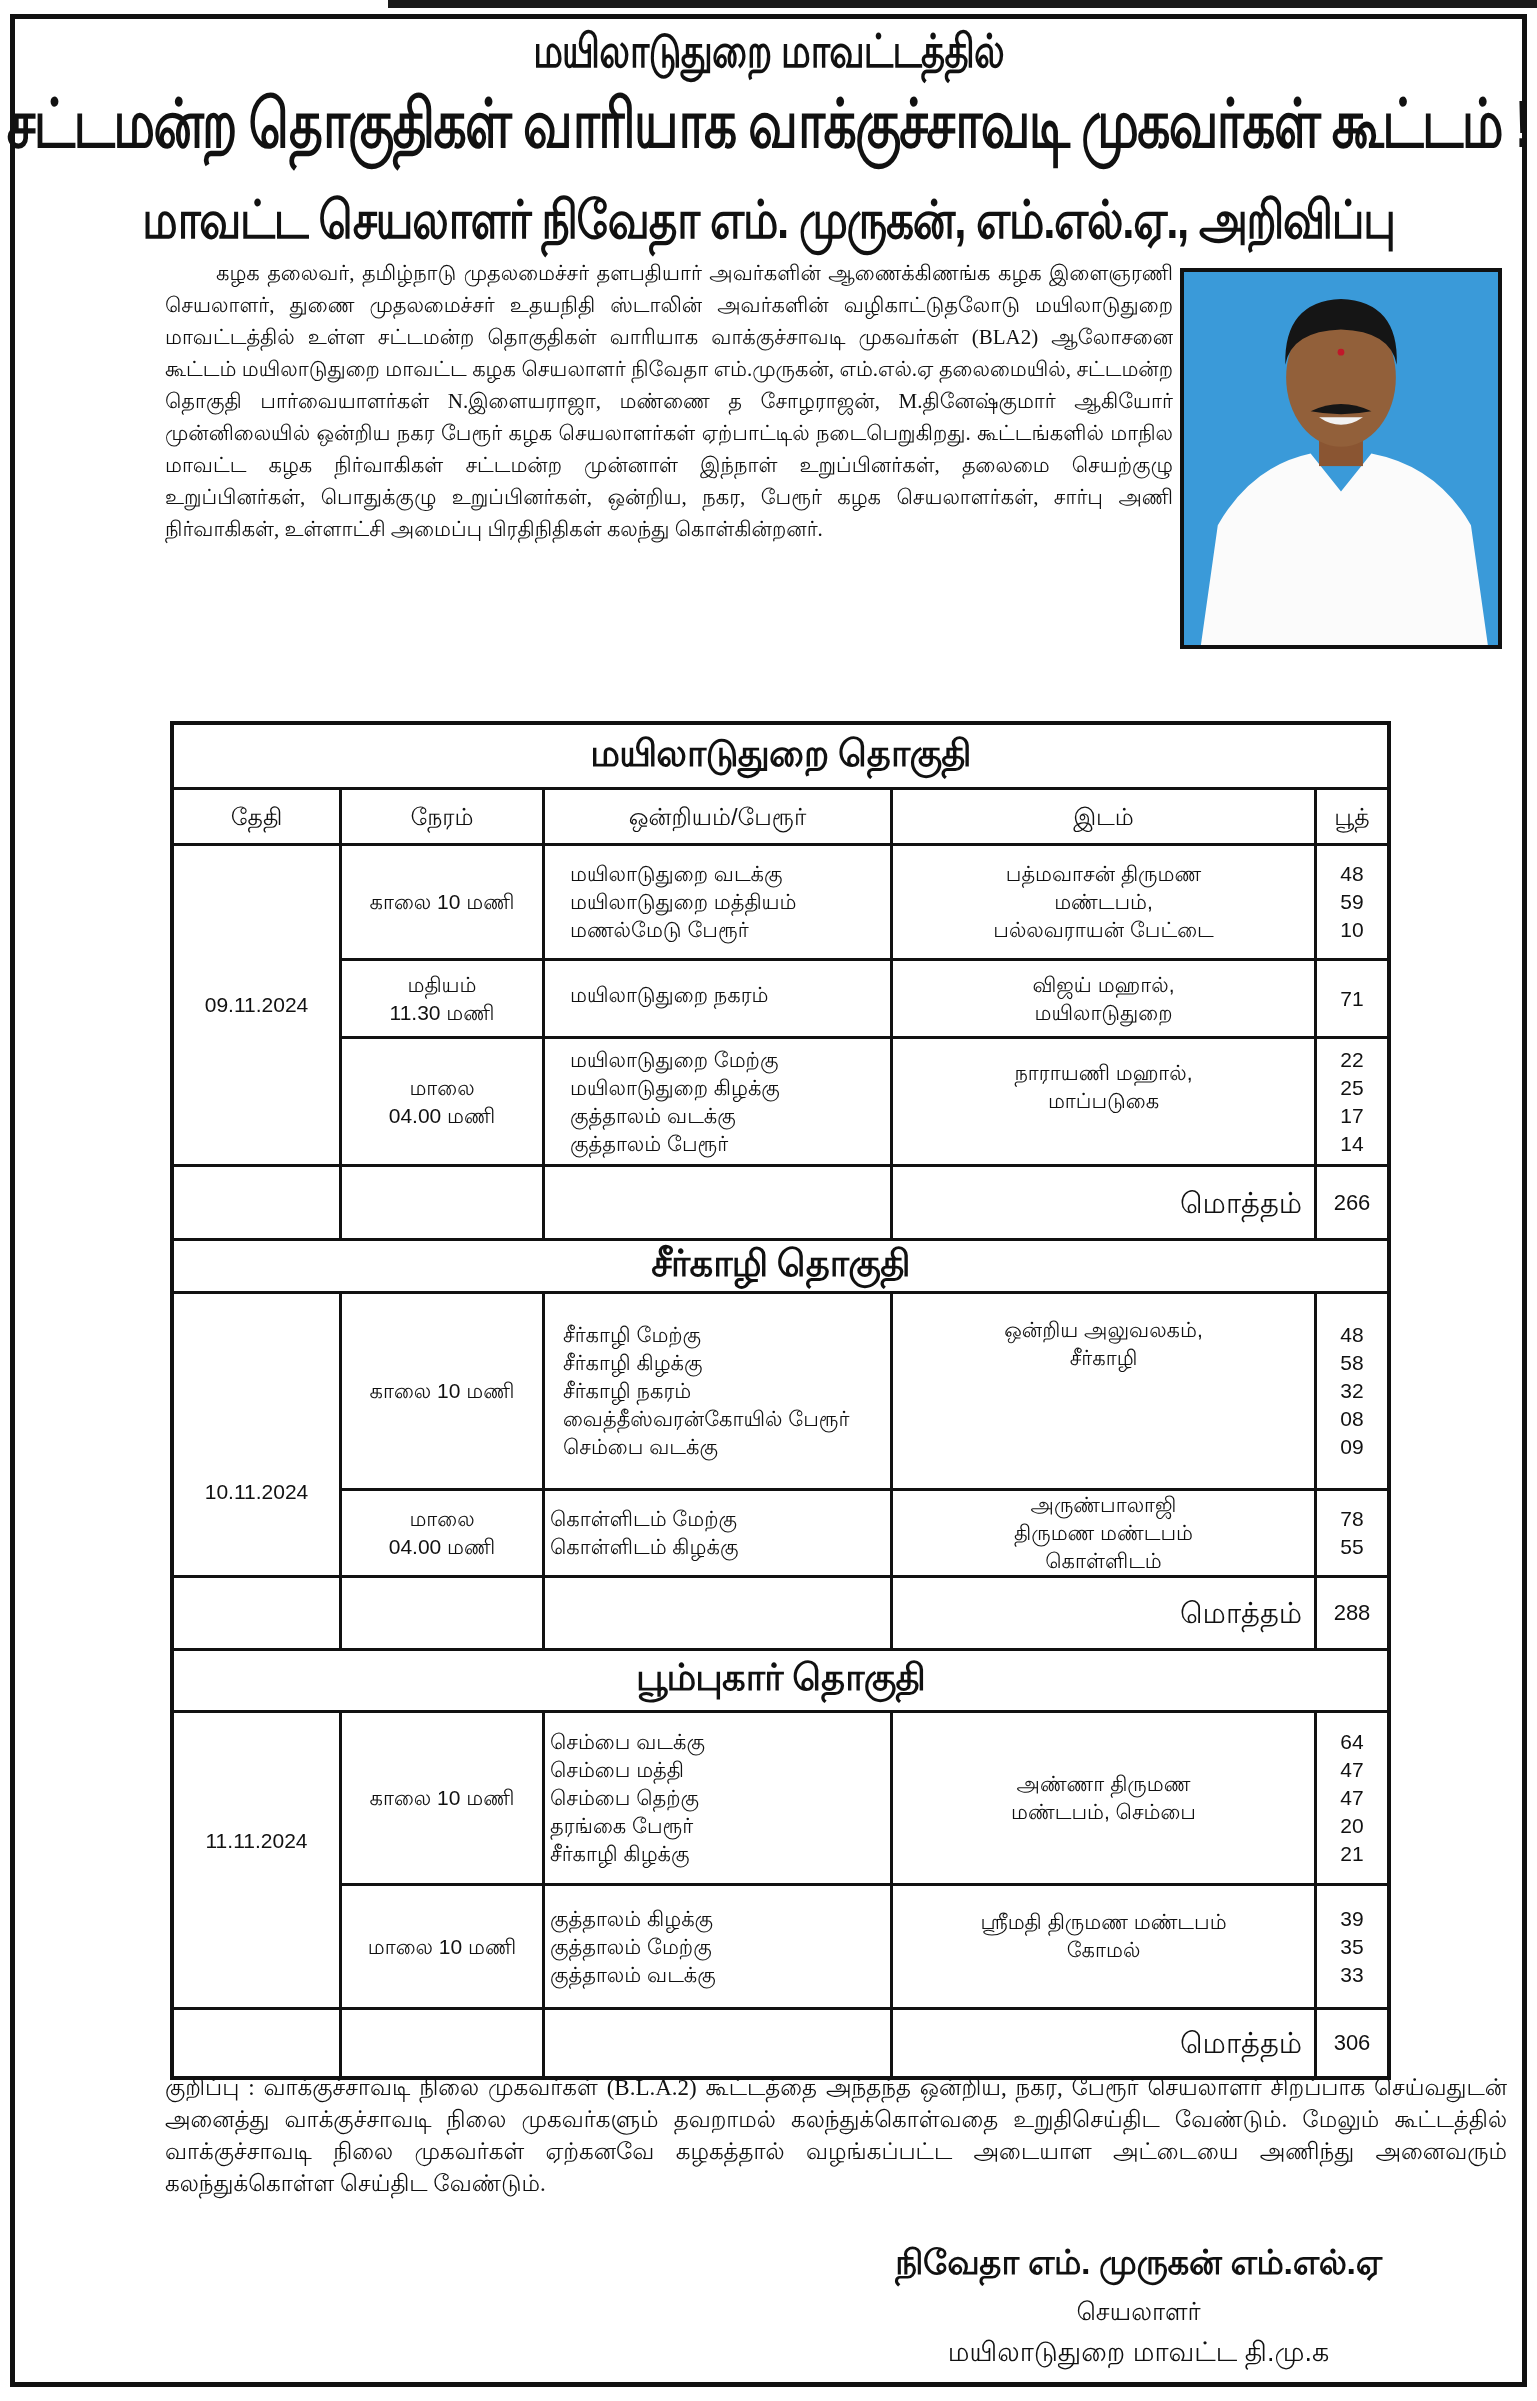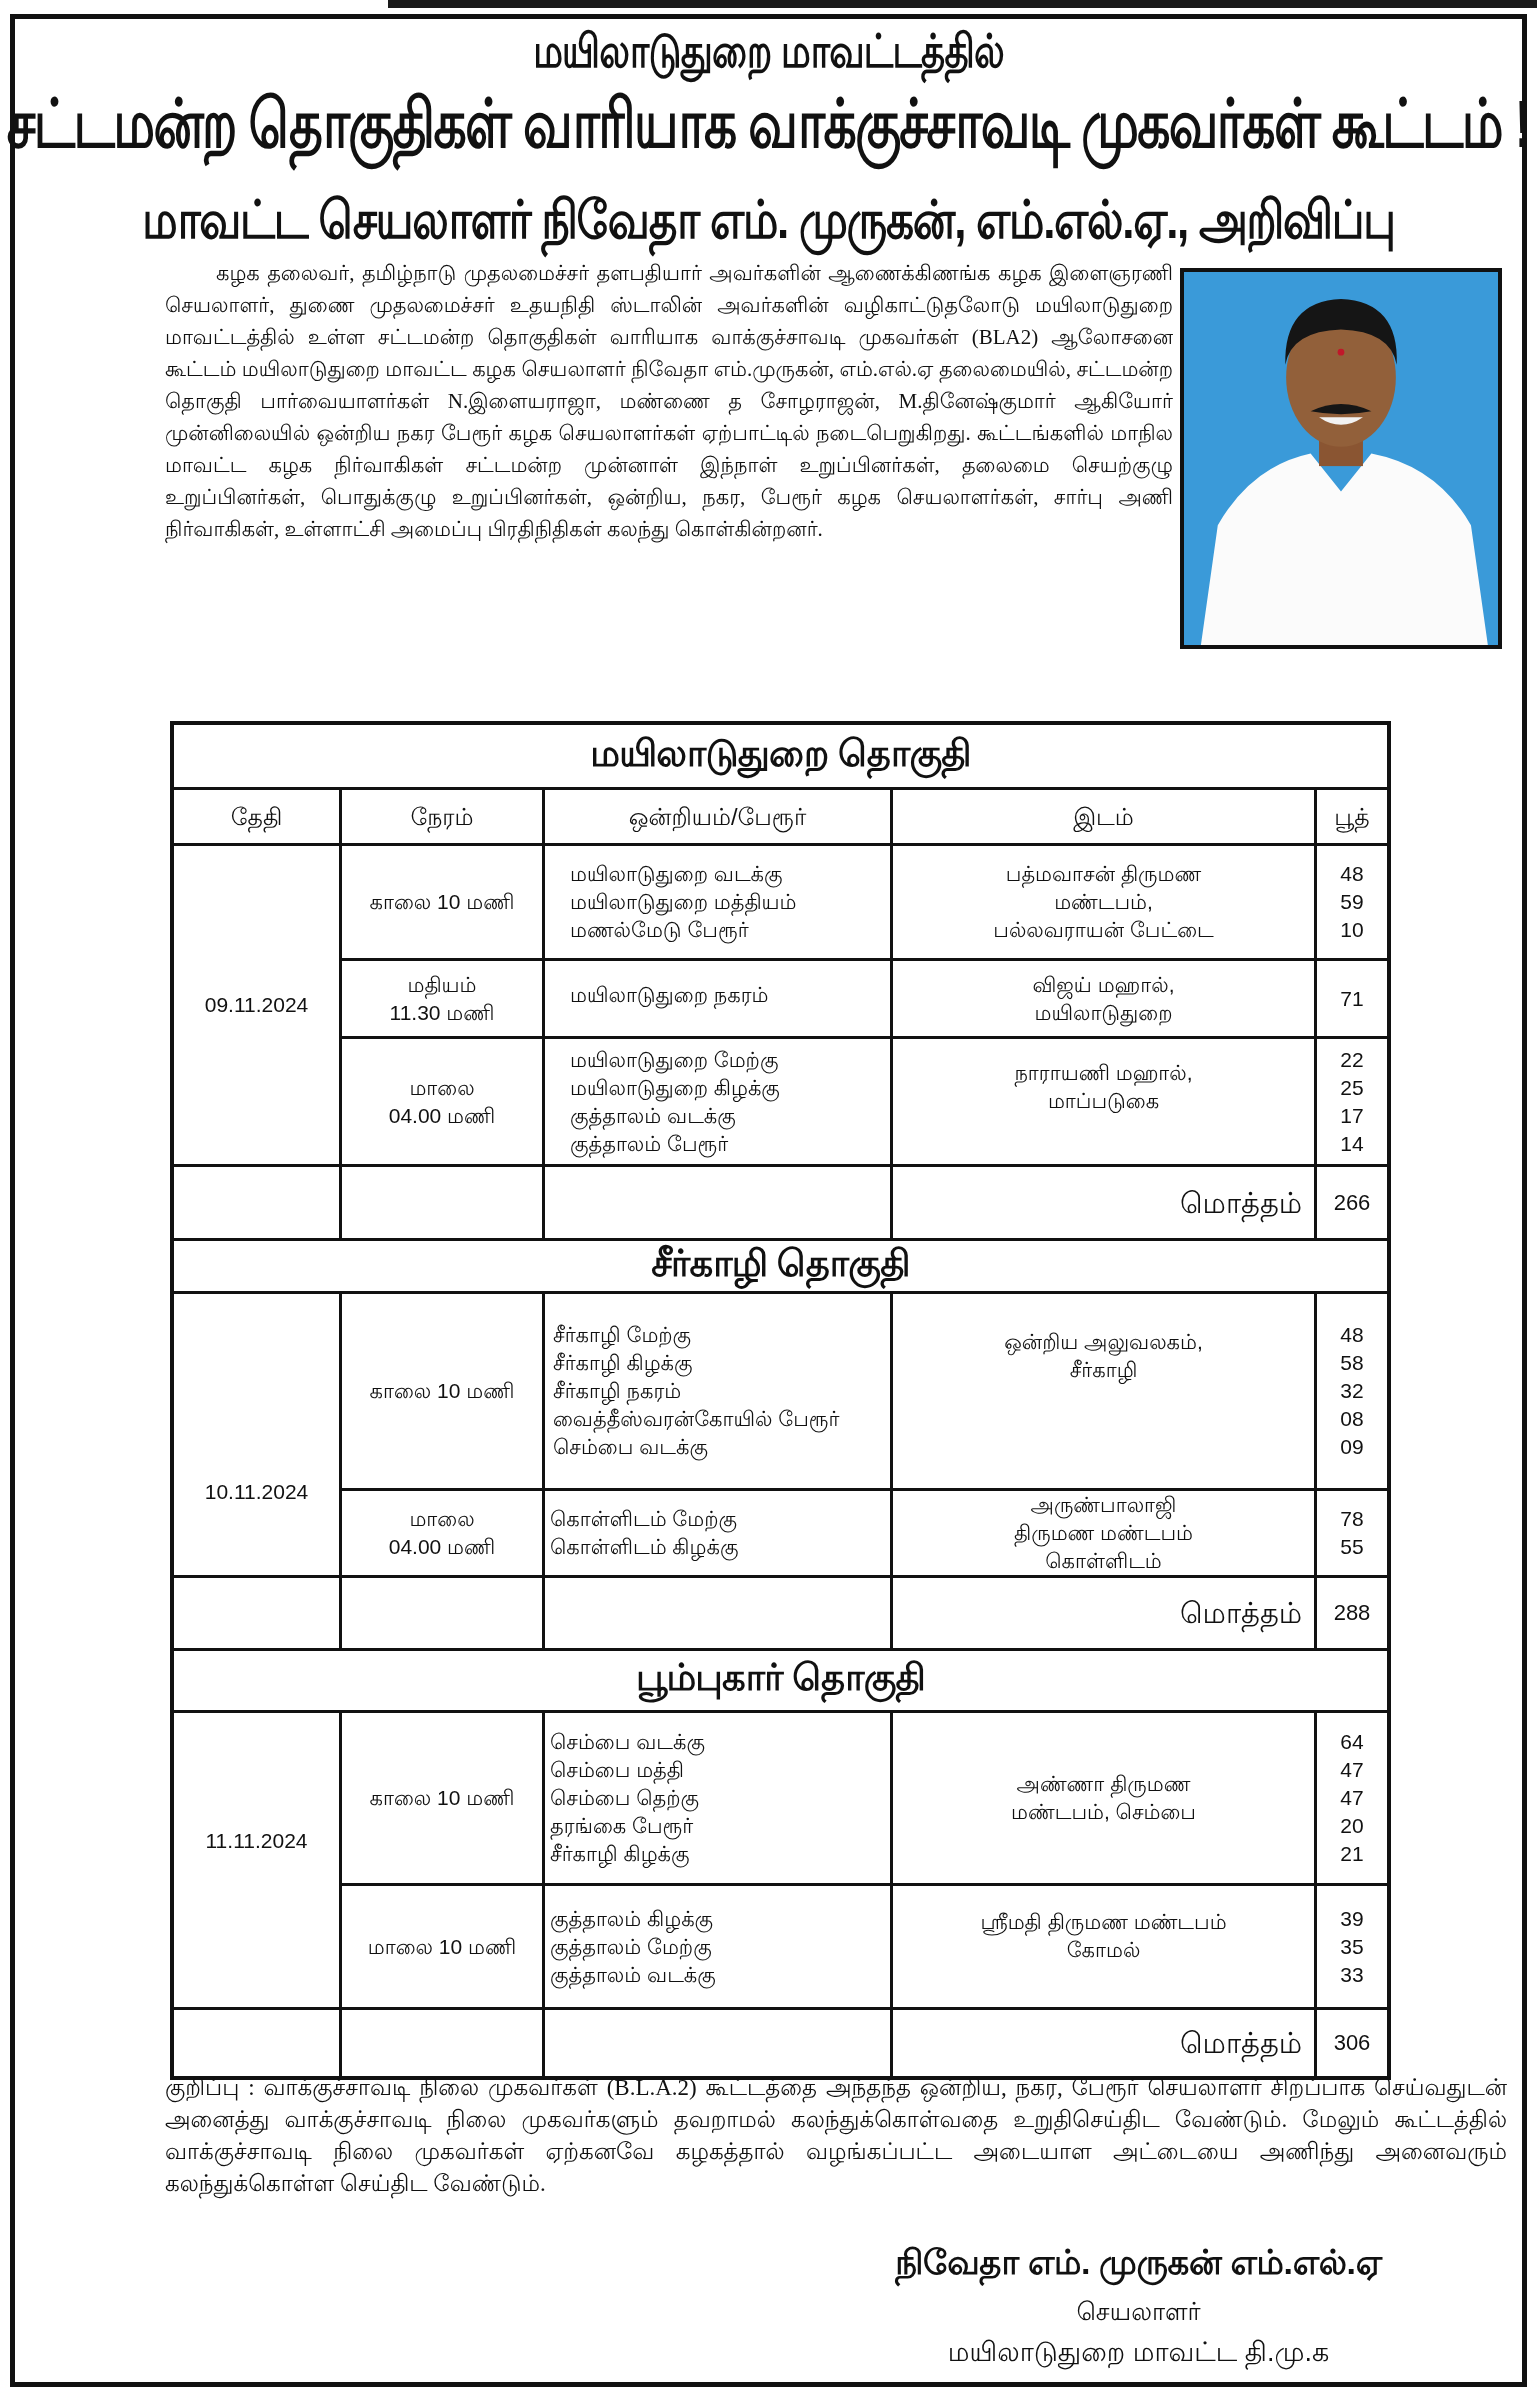--- a/index.html
+++ b/index.html
@@ -141,28 +141,28 @@
   </div>
 
   <div class="row sec-title" style="height:53px">சீர்காழி தொகுதி</div>
   <div class="row" style="height:284px">
     <div class="cell c1" style="justify-content:flex-end;padding-bottom:69px">10.11.2024</div>
     <div style="flex:1;display:flex;flex-direction:column">
       <div class="row first" style="height:208px">
         <div class="cell c2" style="border-left:3.4px solid #111">
             <span>காலை 10 மணி</span>
           </div>
-        <div class="cell c3" style="padding-left:8px">
+        <div class="cell c3" style="padding-left:18px">
             <span>சீர்காழி மேற்கு</span>
             <span>சீர்காழி கிழக்கு</span>
             <span>சீர்காழி நகரம்</span>
             <span>வைத்தீஸ்வரன்கோயில் பேரூர்</span>
             <span>செம்பை வடக்கு</span>
           </div>
-        <div class="cell c4 top" style="padding-top:34px">
+        <div class="cell c4 top" style="padding-top:22px">
             <span>ஒன்றிய அலுவலகம்,</span>
             <span>சீர்காழி</span>
           </div>
         <div class="cell c5">
             <span>48</span>
             <span>58</span>
             <span>32</span>
             <span>08</span>
             <span>09</span>
           </div>

